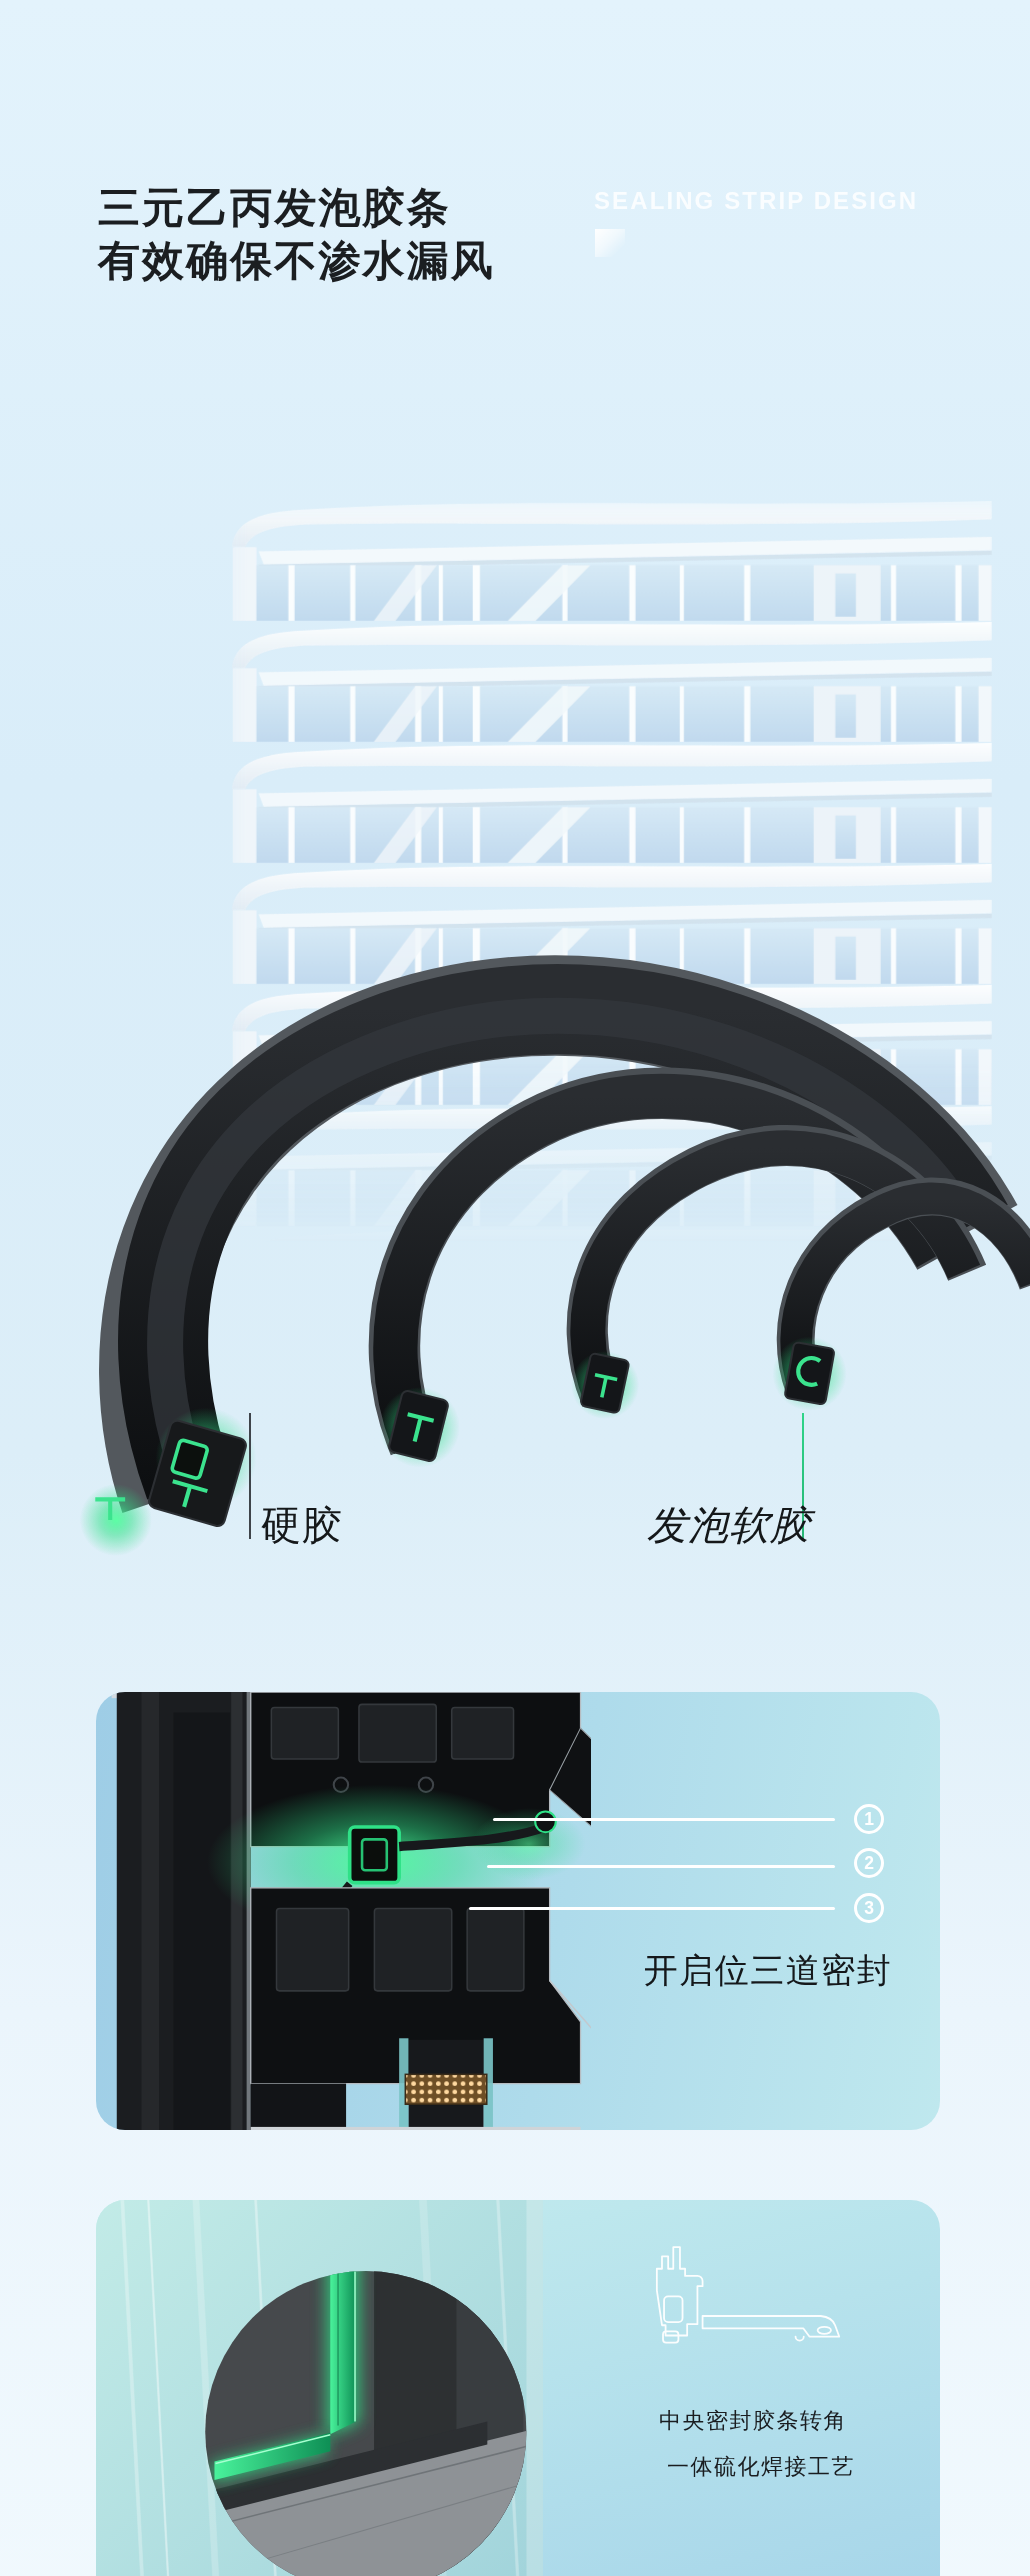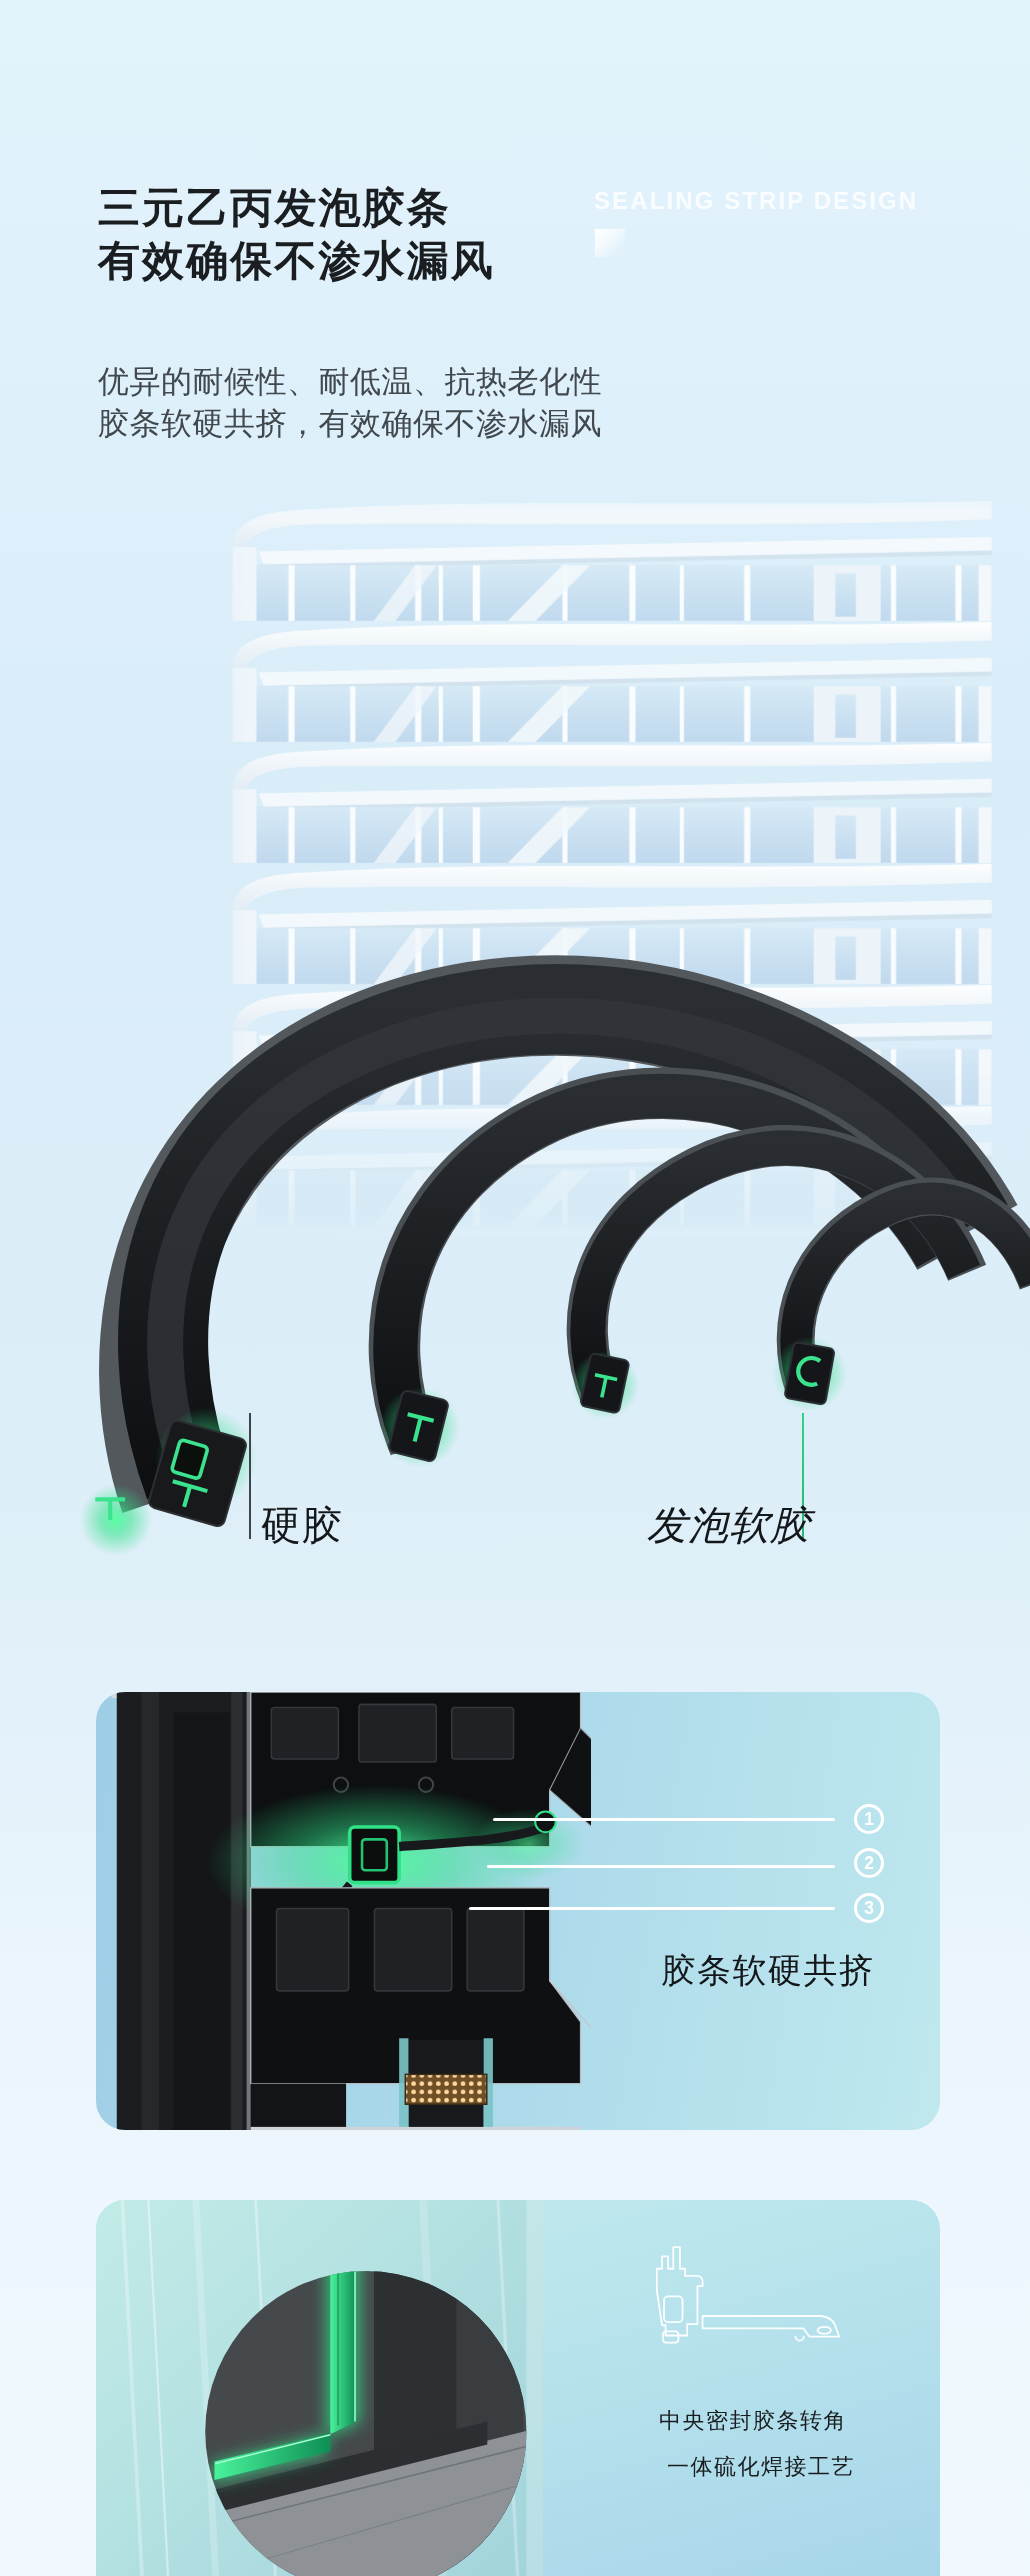--- a/index.html
+++ b/index.html
@@ -80,24 +80,20 @@
 <body>
 
 <div class="page">
 
   <div class="title">
     <div>三元乙丙发泡胶条</div>
     <div>有效确保不渗水漏风</div>
   </div>
   <div class="en-title">SEALING STRIP DESIGN</div>
   <div class="deco-square"></div>
-  <div class="subtitle">
-    <div>优异的耐候性、耐低温、抗热老化性</div>
-    <div>胶条软硬共挤，有效确保不渗水漏风</div>
-  </div>
 
   <div class="building-wrap">
     <div class="building-fade-y">
       <svg width="1030" height="804" viewBox="0 0 2000 1560">
         <defs>
           <linearGradient id="glassG" x1="0" y1="0" x2="0" y2="1">
             <stop offset="0" stop-color="#d6e9f6"></stop>
               <stop offset="1" stop-color="#c0d9ee"></stop>
           </linearGradient>
           <linearGradient id="slabG" x1="0" y1="0" x2="0" y2="1">
@@ -259,21 +255,21 @@
     <div class="p1-line l3"></div>
     <div class="marker m1">
         <span>1</span>
       </div>
     <div class="marker m2">
         <span>2</span>
       </div>
     <div class="marker m3">
         <span>3</span>
       </div>
-    <div class="p1-caption">胶条软硬共挤</div>
+    <div class="p1-caption">开启位三道密封</div>
   </div>
 
   <div class="panel panel2">
     <svg class="panel-img" width="447" height="434" viewBox="0 0 868 843">
       <defs>
         <linearGradient id="glass2" x1="0" y1="0" x2="1" y2="1">
           <stop offset="0" stop-color="#c2ebe7"></stop>
             <stop offset="1" stop-color="#9fd2da"></stop>
         </linearGradient>
         <linearGradient id="gband" x1="0" y1="0" x2="1" y2="0">

